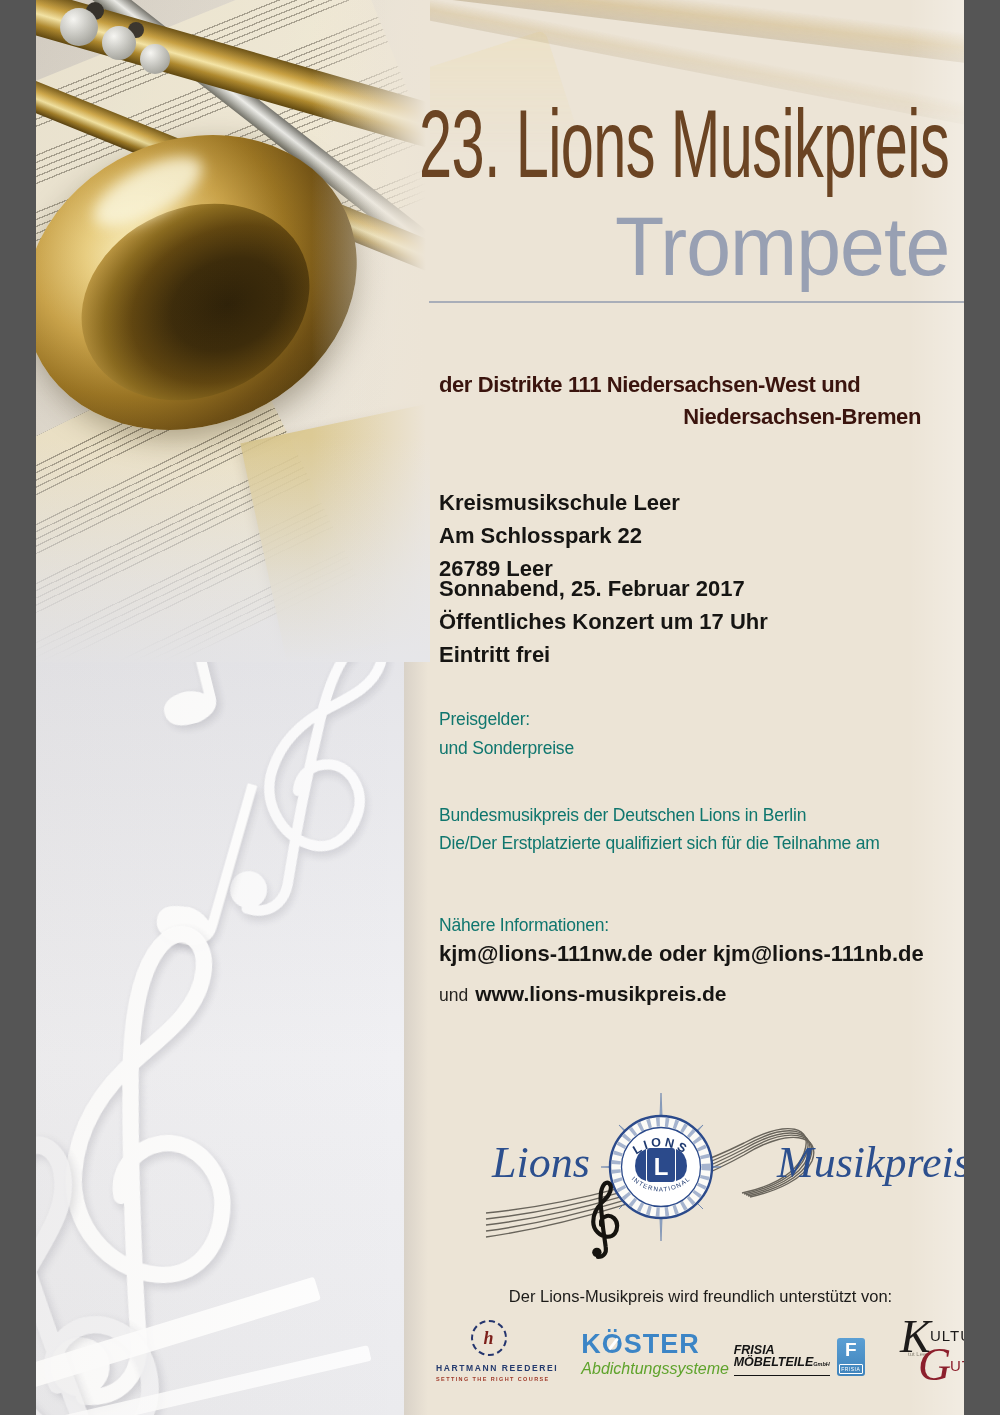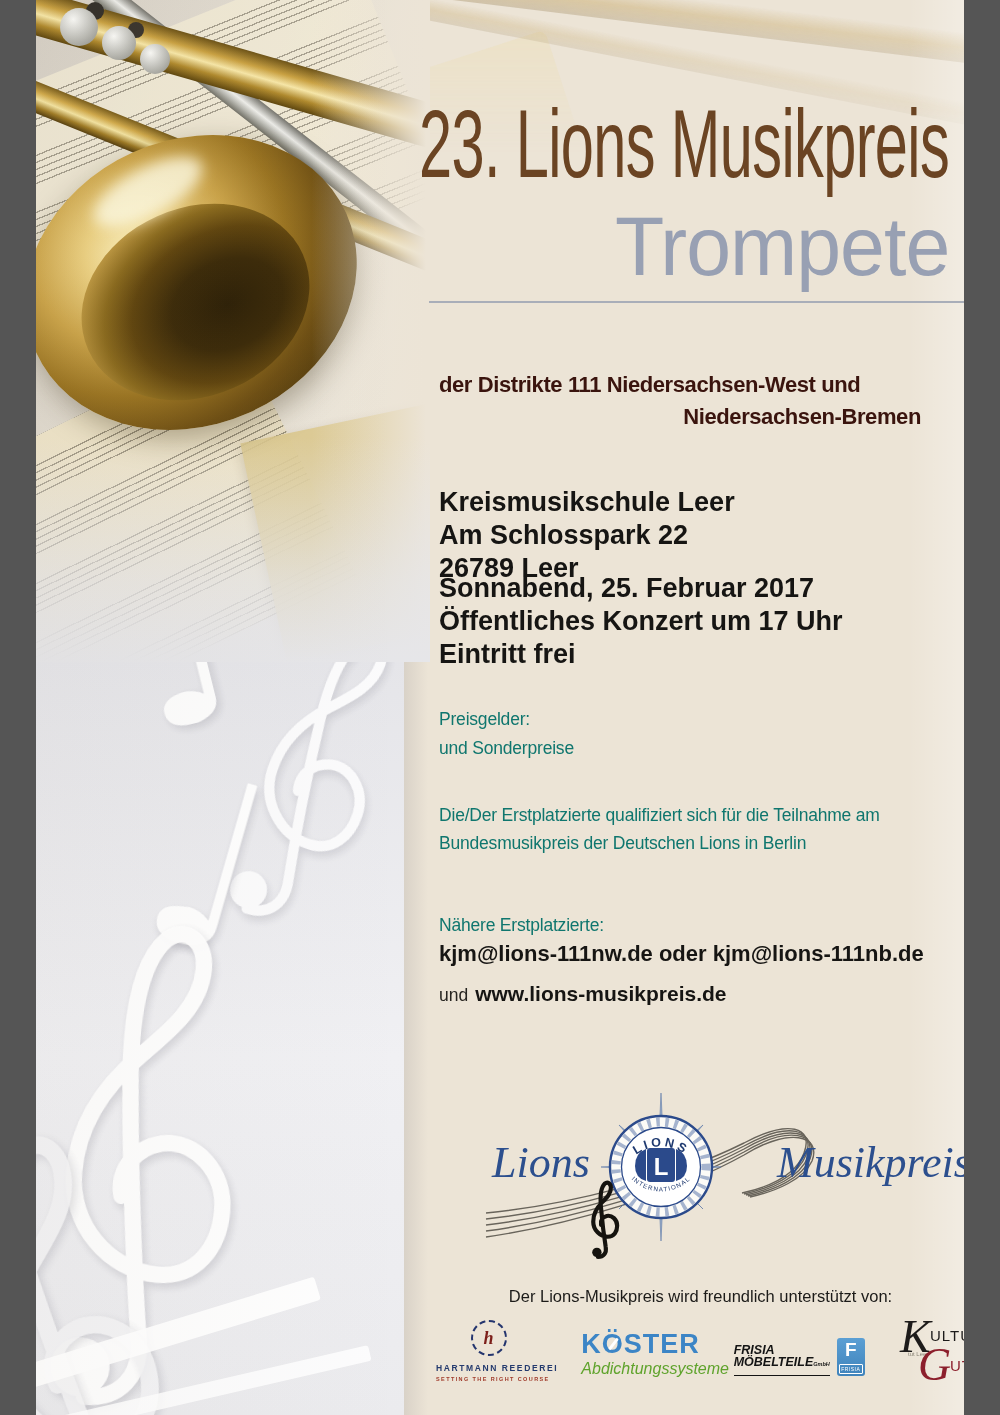--- a/index.html
+++ b/index.html
@@ -73,21 +73,21 @@
      transform:scaleX(.62);transform-origin:right top;}
   .subtitle{position:absolute;top:204px;right:15px;z-index:5;font-size:84px;line-height:1;
      color:#98a0b3;letter-spacing:-1px;white-space:nowrap;
      transform:scaleX(.96);transform-origin:right top;}
   .divider{position:absolute;top:301px;left:393px;right:0;height:2px;background:#a9aeb9;z-index:5;}
   
   .tb{position:absolute;left:403px;z-index:5;}
   .districts{top:369px;width:482px;font-weight:bold;font-size:22px;line-height:32px;
      color:#3a140e;letter-spacing:-.4px;white-space:nowrap;}
   .districts .l2{text-align:right;}
-  .boldblock{font-weight:bold;font-size:27px;line-height:33px;color:#161513;white-space:nowrap;}
+  .boldblock{font-weight:bold;font-size:22px;line-height:33px;color:#161513;white-space:nowrap;}
   .venue{top:486px;}
   .event{top:572px;}
   .reg{font-size:17.5px;line-height:29px;color:#0f766e;letter-spacing:-.2px;white-space:nowrap;}
   .prizes{top:705px;}
   .qual{top:801px;line-height:28px;}
   .info-h{top:911px;}
   .emails{top:941px;font-size:22px;font-weight:bold;color:#161513;white-space:nowrap;}
   .webline{top:982px;font-size:17.5px;color:#262420;white-space:nowrap;}
   .webline .site{font-size:21px;font-weight:bold;color:#161513;margin-left:7px;}
   
@@ -203,25 +203,25 @@
     <div>Öffentliches Konzert um 17 Uhr</div>
     <div>Eintritt frei</div>
   </div>
 
   <div class="tb prizes reg">
     <div>Preisgelder:</div>
     <div>und Sonderpreise</div>
   </div>
 
   <div class="tb qual reg">
+    <div>Bundesmusikpreis der Deutschen Lions in Berlin</div>
     <div>Die/Der Erstplatzierte qualifiziert sich für die Teilnahme am</div>
-    <div>Bundesmusikpreis der Deutschen Lions in Berlin</div>
-  </div>
-
-  <div class="tb info-h reg">Nähere Erstplatzierte:</div>
+  </div>
+
+  <div class="tb info-h reg">Nähere Informationen:</div>
   <div class="tb emails">kjm@lions-111nw.de oder kjm@lions-111nb.de</div>
   <div class="tb webline">
     <span>und</span><span class="site">www.lions-musikpreis.de</span>
   </div>
 
   <svg class="logo" viewBox="0 0 534 195">
     <g stroke="#57534b" stroke-width="1.4" fill="none" opacity=".88">
       <path d="M 12 130 C 95 122, 200 95, 270 60 C 315 36, 340 44, 330 70 C 322 92, 295 104, 268 110"></path>
       <path d="M 12 136 C 95 127, 200 99, 270 63 C 315 38, 342 46, 332 72 C 324 93, 297 105, 270 111"></path>
       <path d="M 12 142 C 95 132, 200 103, 270 66 C 315 40, 344 48, 334 74 C 326 94, 299 106, 272 112"></path>

